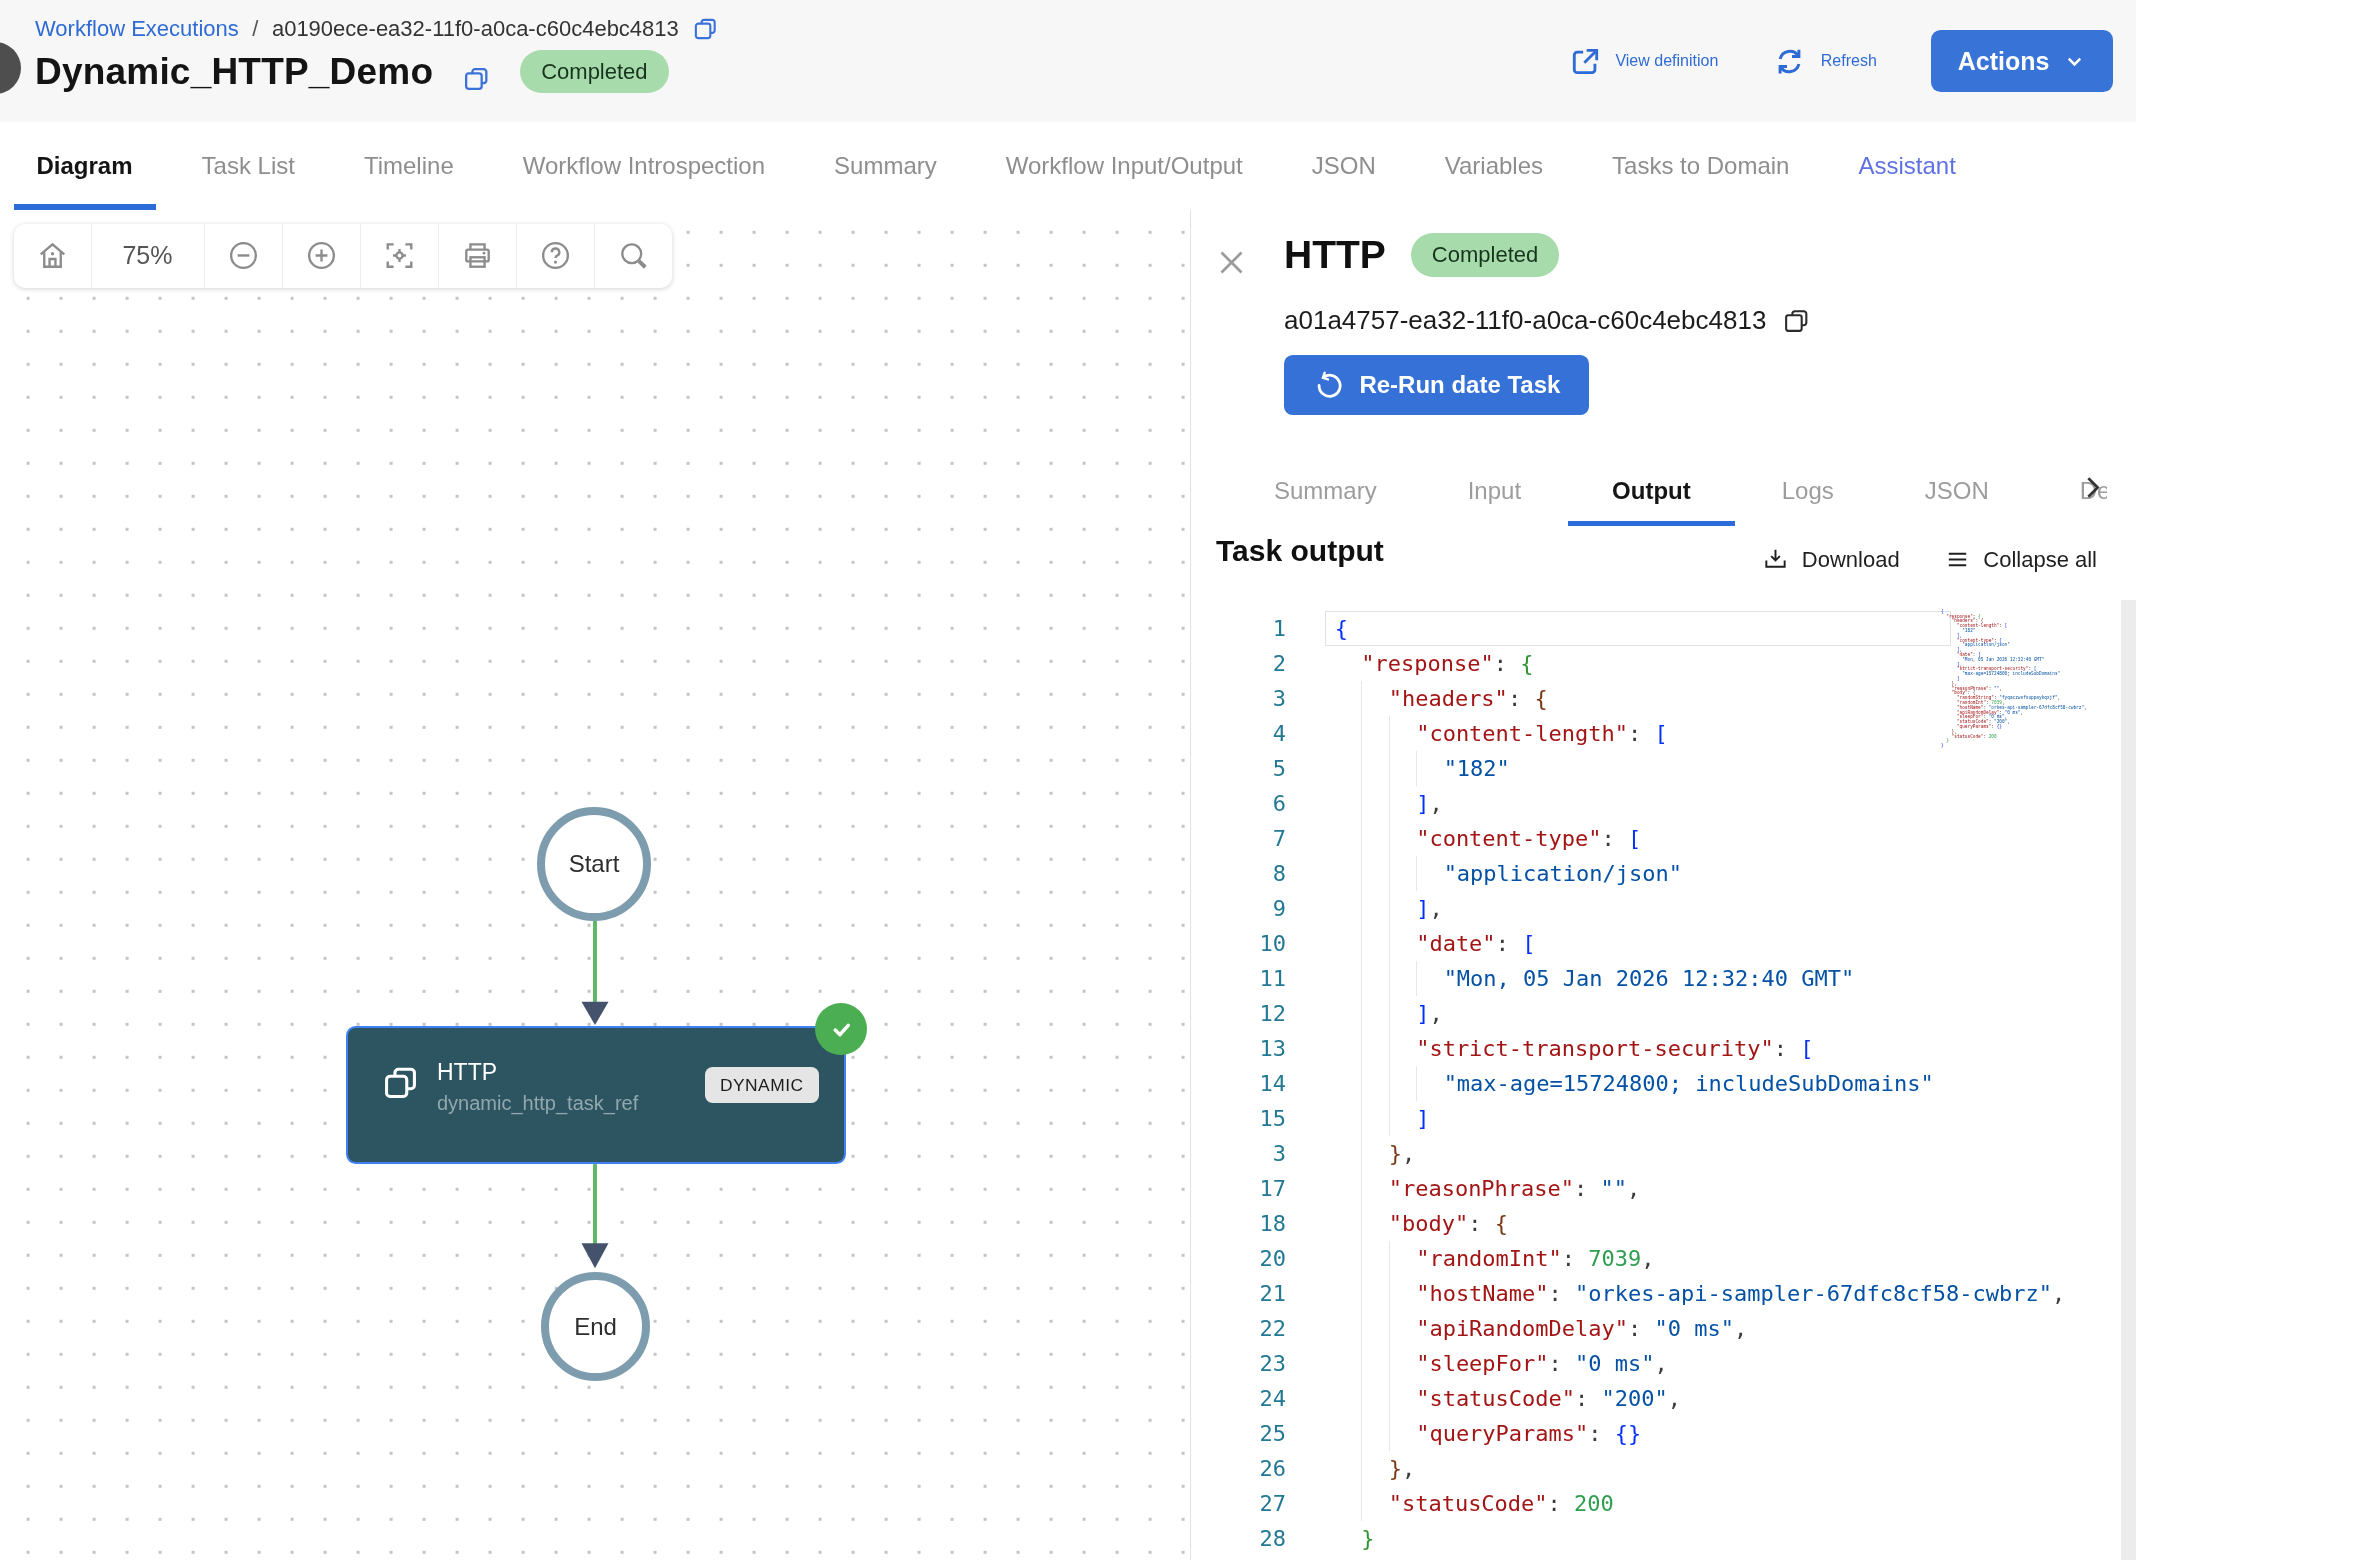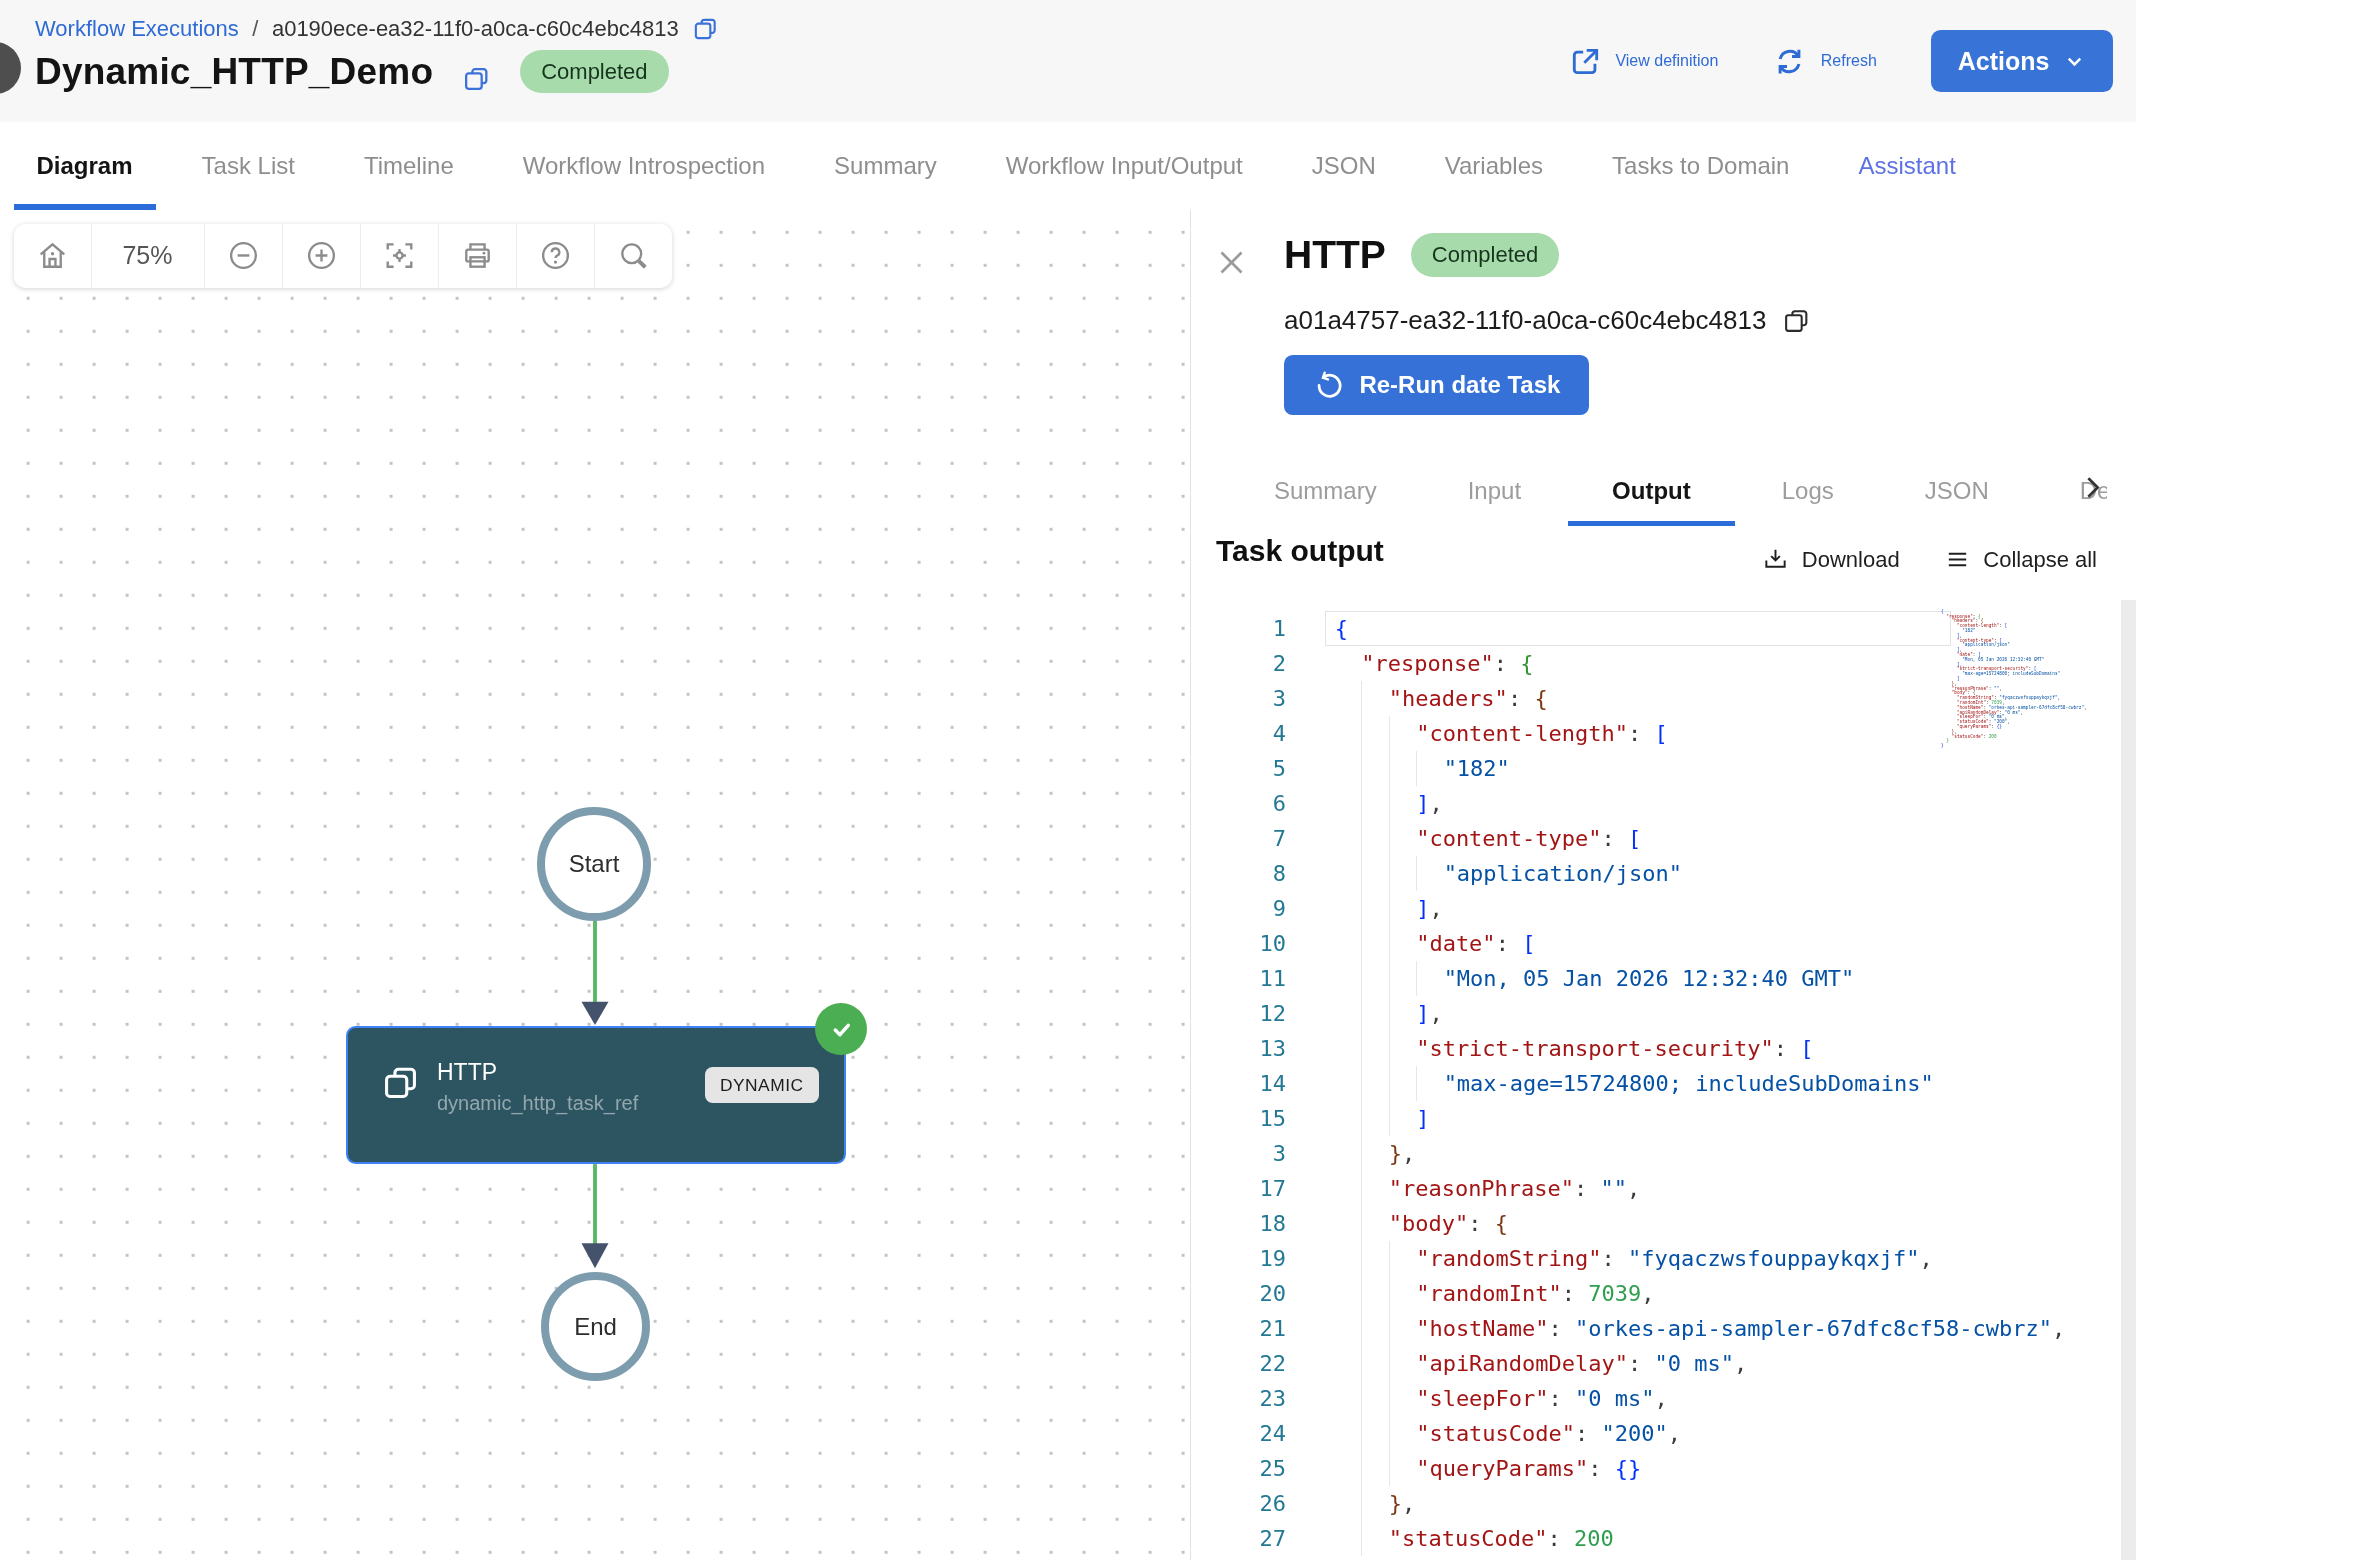--- a/index.html
+++ b/index.html
@@ -402,24 +402,20 @@
             </div>
             <div class="cl">
               <span class="gut">17</span>
               <span class="lc"><span class="ind">  </span><span class="ind">  </span><span class="tk-key">"reasonPhrase"</span><span class="tk-p">: </span><span class="tk-str">""</span><span class="tk-p">,</span></span>
             </div>
             <div class="cl">
               <span class="gut">18</span>
               <span class="lc"><span class="ind">  </span><span class="ind">  </span><span class="tk-key">"body"</span><span class="tk-p">: </span><span class="tk-b2">{</span></span>
             </div>
             <div class="cl">
-              <span class="gut">19</span>
-              <span class="lc"><span class="ind">  </span><span class="ind">  </span><span class="ind">  </span><span class="tk-key">"randomString"</span><span class="tk-p">: </span><span class="tk-str">"fyqaczwsfouppaykqxjf"</span><span class="tk-p">,</span></span>
-            </div>
-            <div class="cl">
               <span class="gut">20</span>
               <span class="lc"><span class="ind">  </span><span class="ind">  </span><span class="ind">  </span><span class="tk-key">"randomInt"</span><span class="tk-p">: </span><span class="tk-num">7039</span><span class="tk-p">,</span></span>
             </div>
             <div class="cl">
               <span class="gut">21</span>
               <span class="lc"><span class="ind">  </span><span class="ind">  </span><span class="ind">  </span><span class="tk-key">"hostName"</span><span class="tk-p">: </span><span class="tk-str">"orkes-api-sampler-67dfc8cf58-cwbrz"</span><span class="tk-p">,</span></span>
             </div>
             <div class="cl">
               <span class="gut">22</span>
               <span class="lc"><span class="ind">  </span><span class="ind">  </span><span class="ind">  </span><span class="tk-key">"apiRandomDelay"</span><span class="tk-p">: </span><span class="tk-str">"0 ms"</span><span class="tk-p">,</span></span>

